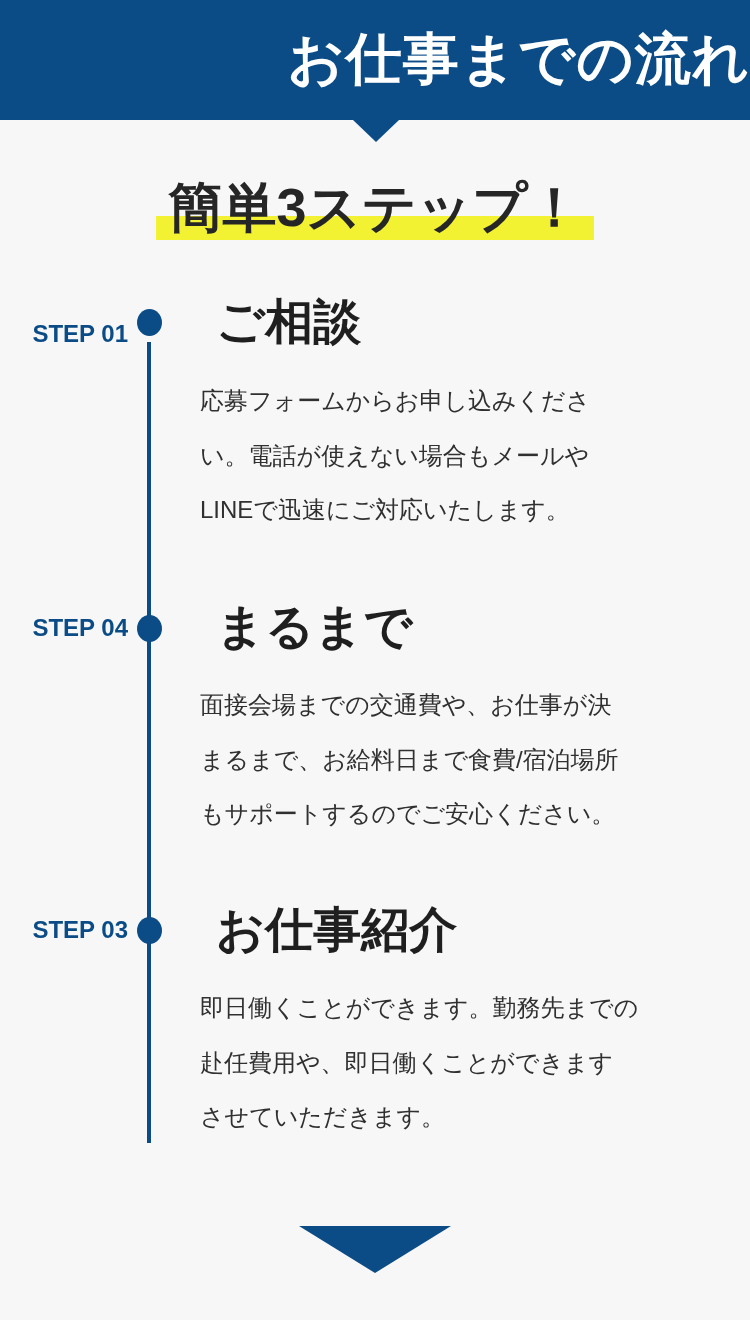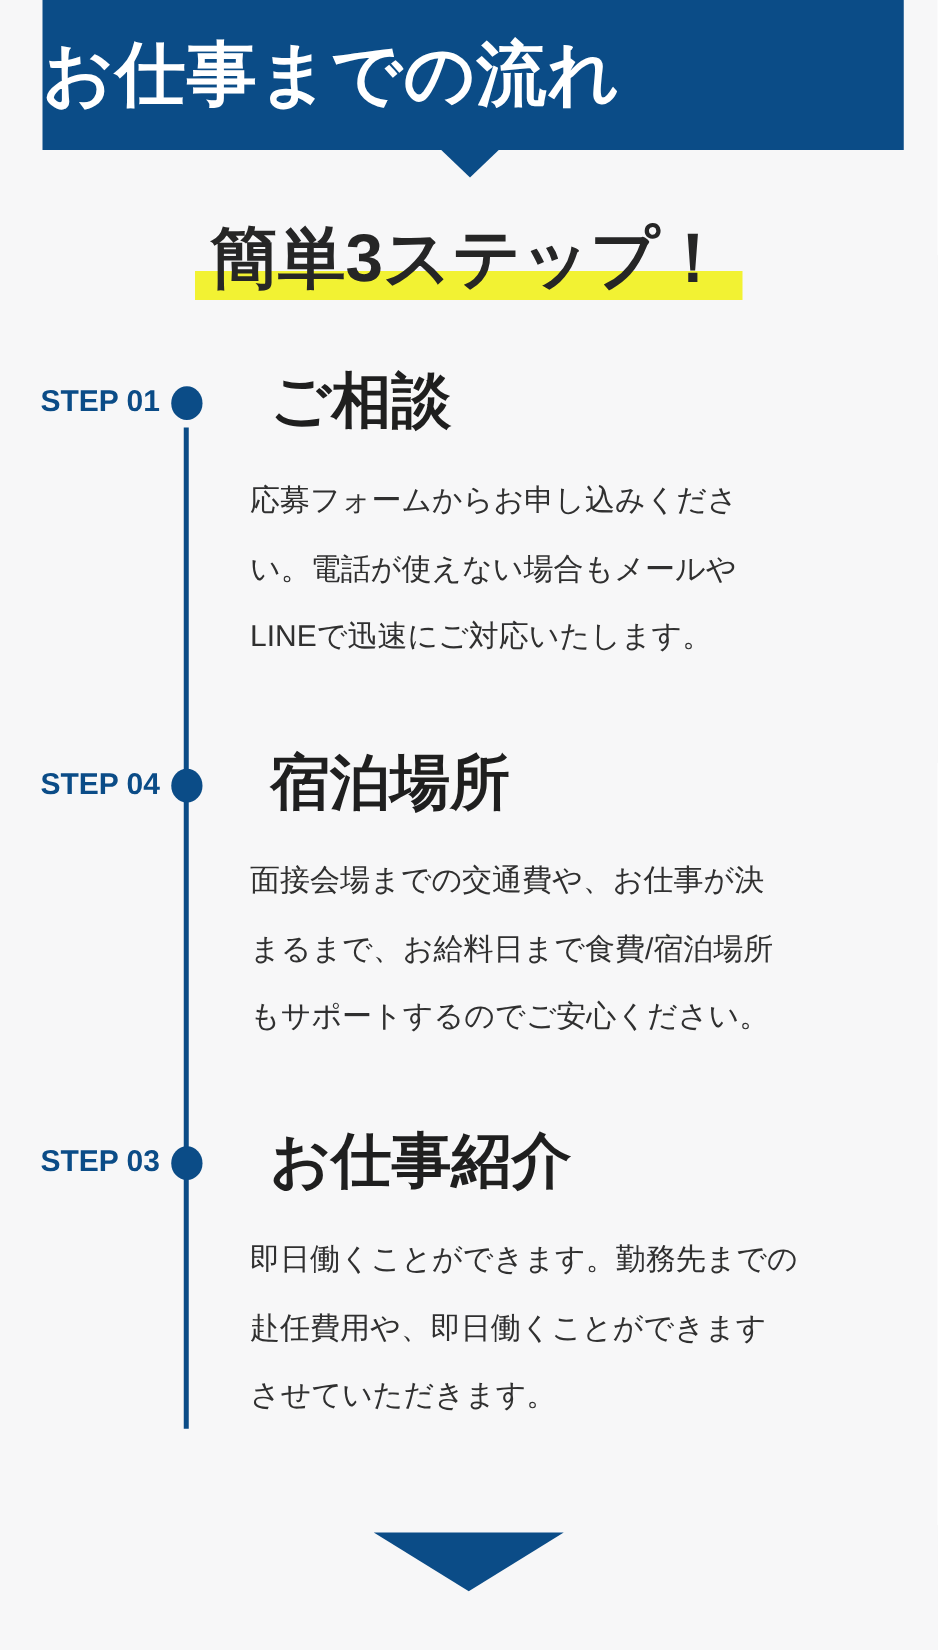--- a/index.html
+++ b/index.html
@@ -15,23 +15,23 @@
   body{font-family:"Liberation Sans","DejaVu Sans",sans-serif;}
   .page{
     position:relative;
     width:750px;height:1320px;
     background:var(--bg);
     overflow:hidden;
   }
   
   .banner{
     position:absolute;top:0;left:0;
-    width:689px;height:120px;
+    width:750px;height:120px;
     background:var(--blue);
-    display:flex;align-items:center;justify-content:flex-start;margin-left:34px;
+    display:flex;align-items:center;justify-content:flex-end;
   }
   .banner-title{
     color:#ffffff;
     font-size:56px;font-weight:800;
     letter-spacing:1px;
     white-space:nowrap;
   }
   .banner-notch{
     position:absolute;top:120px;left:353px;
     width:0;height:0;
@@ -83,21 +83,21 @@
   }
   .step-desc{
     position:absolute;left:200px;
     width:525px;
     font-size:24px;
     line-height:54.5px;
     color:var(--ink-body);
     white-space:pre-line;
   }
   
-  .s1 .step-label{top:308px;padding-left:28px;} .s1 .step-dot{top:309px;} .s1 .step-title{top:295px;} .s1 .step-desc{top:374px;}
+  .s1 .step-label{top:320px;padding-left:28px;} .s1 .step-dot{top:309px;} .s1 .step-title{top:295px;} .s1 .step-desc{top:374px;}
   .s2 .step-label{top:614px;} .s2 .step-dot{top:615px;} .s2 .step-title{top:600px;} .s2 .step-desc{top:678px;}
   .s3 .step-label{top:916px;} .s3 .step-dot{top:917px;} .s3 .step-title{top:903px;} .s3 .step-desc{top:981px;}
   
   .bottom-arrow{
     position:absolute;top:1226px;left:299px;
     width:0;height:0;
     border-left:76px solid transparent;
     border-right:76px solid transparent;
     border-top:47px solid var(--blue);
   }
@@ -123,21 +123,21 @@
     <div class="step-dot"></div>
     <div class="step-title">ご相談</div>
     <div class="step-desc">応募フォームからお申し込みくださ
 い。電話が使えない場合もメールや
 LINEで迅速にご対応いたします。</div>
   </div>
 
   <div class="step s2">
     <div class="step-label">STEP 04</div>
     <div class="step-dot"></div>
-    <div class="step-title">宿泊場所</div>
+    <div class="step-title">まるまで</div>
     <div class="step-desc">面接会場までの交通費や、お仕事が決
 まるまで、お給料日まで食費/宿泊場所
 もサポートするのでご安心ください。</div>
   </div>
 
   <div class="step s3">
     <div class="step-label">STEP 03</div>
     <div class="step-dot"></div>
     <div class="step-title">お仕事紹介</div>
     <div class="step-desc">即日働くことができます。勤務先までの

